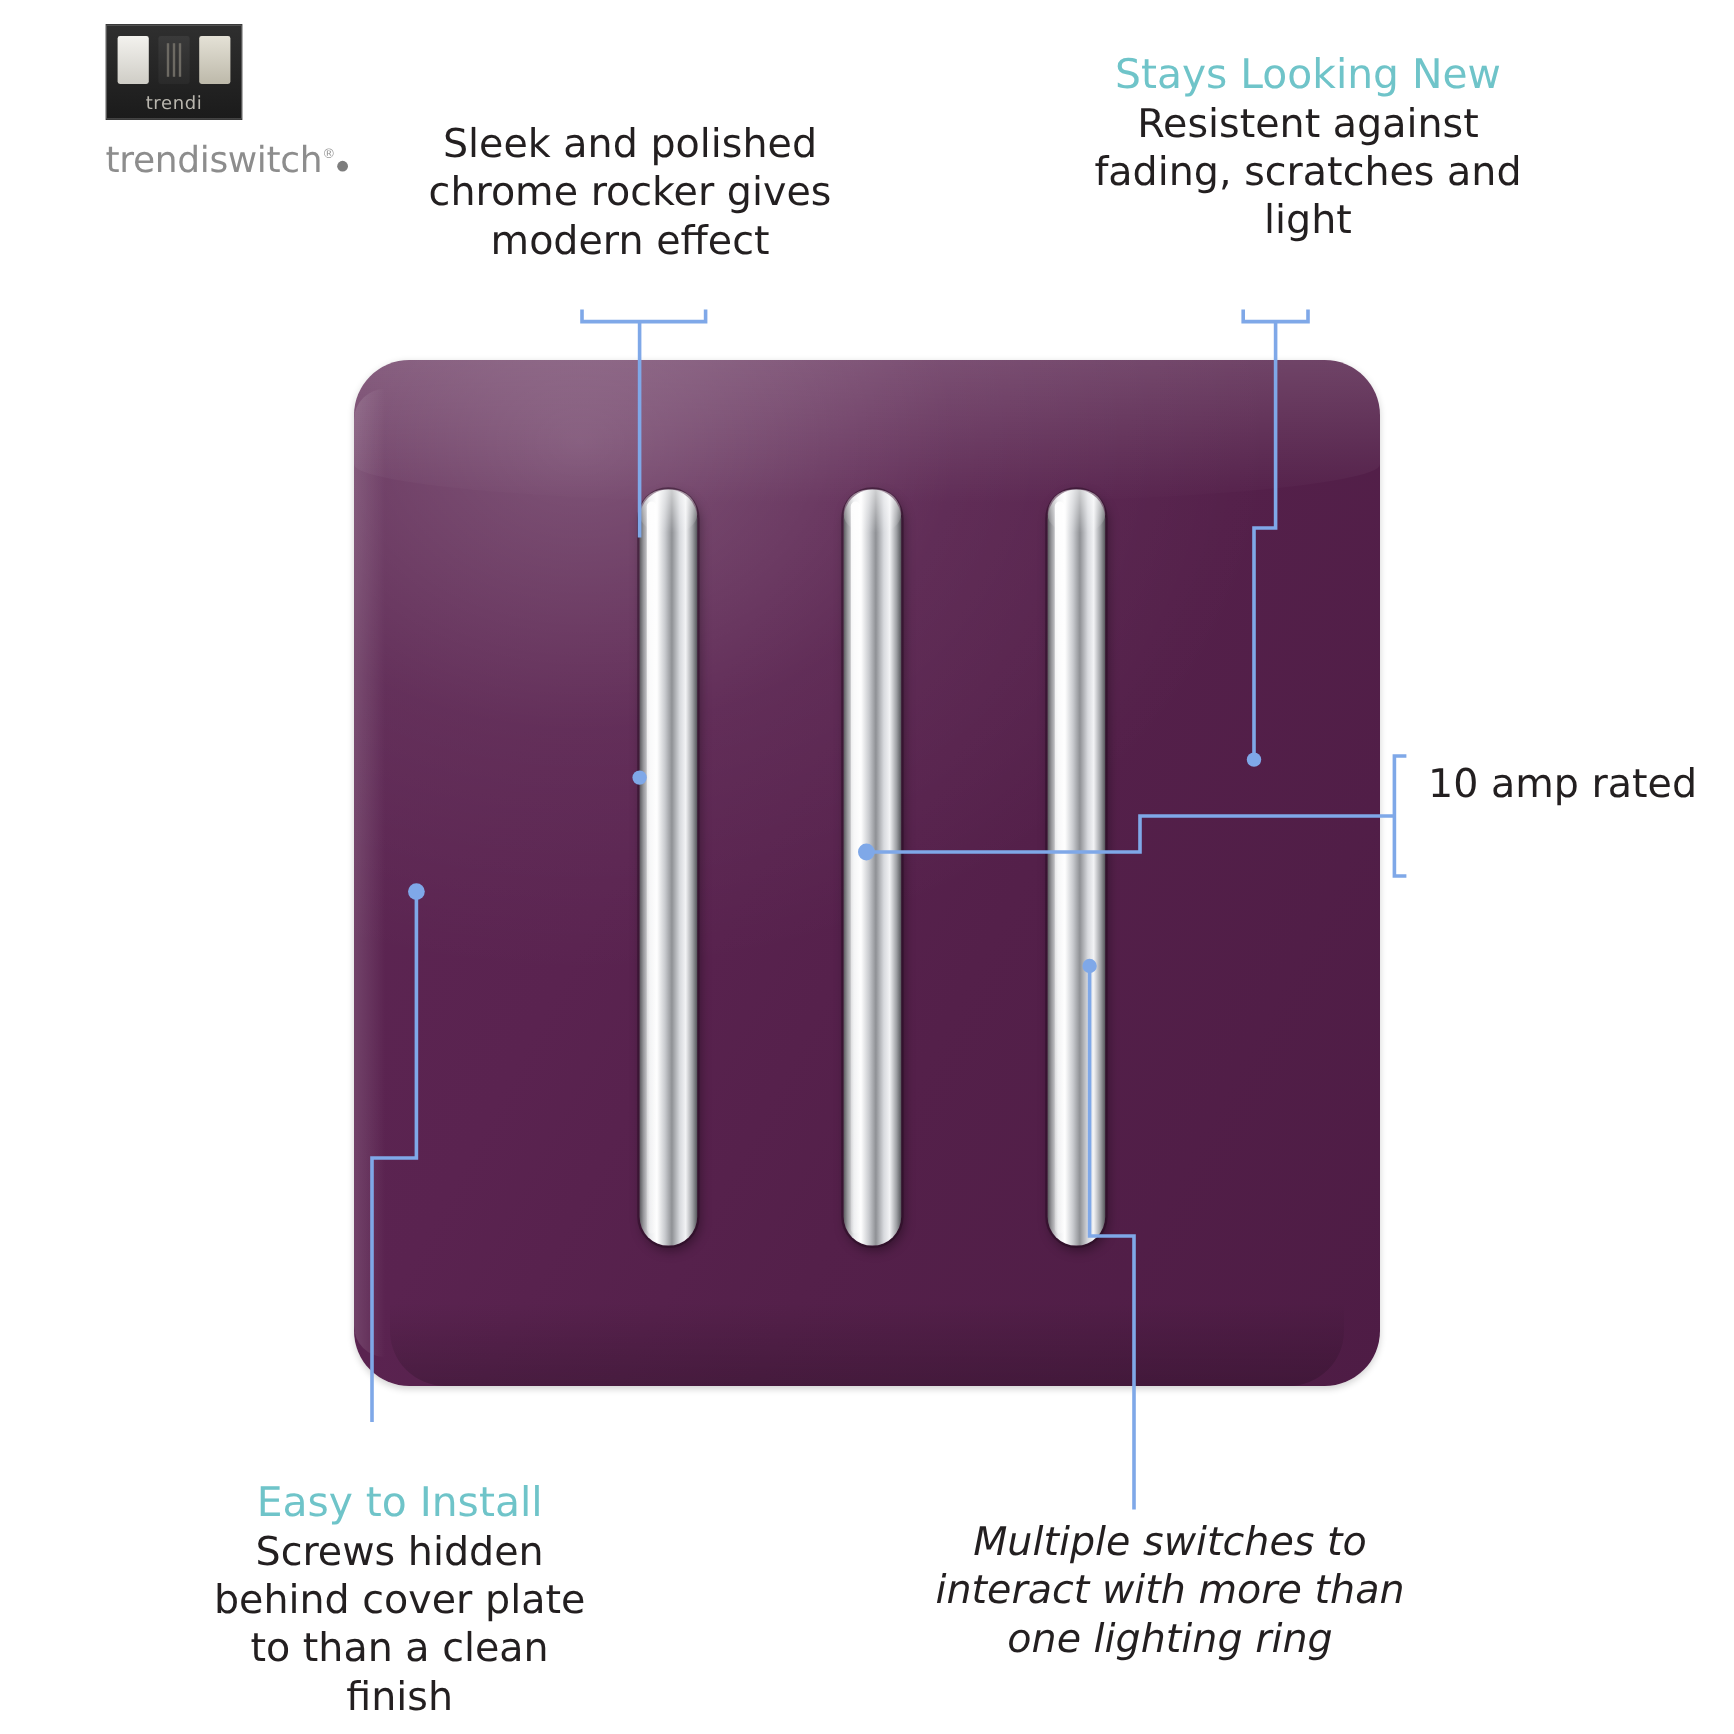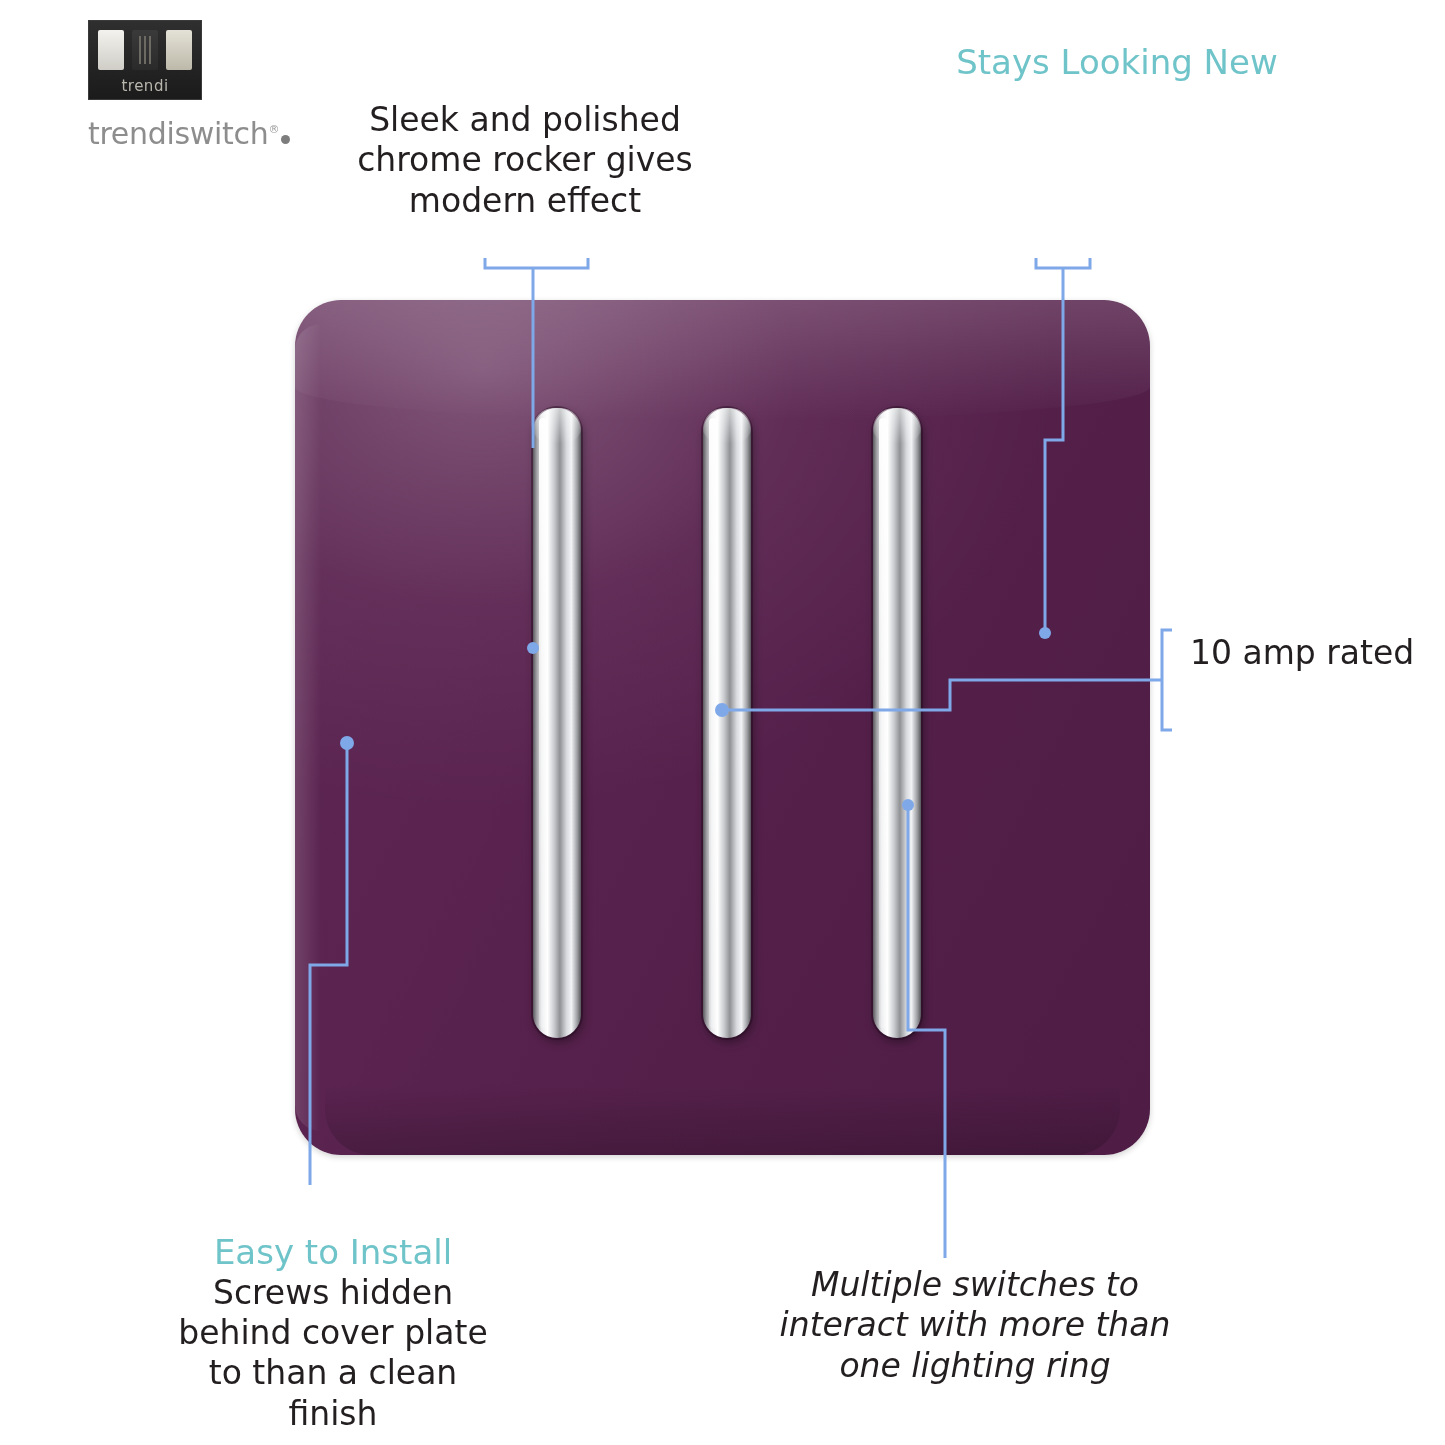--- a/index.html
+++ b/index.html
@@ -181,21 +181,21 @@
     text-align: center;
   }
   .callout .head {
     color: #6fc4c9;
     font-size: 34px;
     display: block;
     line-height: 1.2;
   }
 
   #callout-rocker { left: 320px; top: 100px; width: 410px; }
-  #callout-new    { left: 905px; top: 42px;  width: 370px; margin-left: 27px; }
+  #callout-new    { left: 905px; top: 42px;  width: 370px; }
   #callout-amp    { left: 1190px; top: 633px; width: 230px; text-align: left; }
   #callout-install{ left: 168px; top: 1196px; width: 330px; margin-top: 36px; }
   #callout-multi  { left: 765px; top: 1265px; width: 420px; font-style: italic; }
 
   
   .leader {
     position: absolute;
     left: 0; top: 0;
     width: 1445px;
     height: 1445px;
@@ -256,20 +256,21 @@
       <circle cx="908" cy="805" r="6"></circle>
     </g>
   </svg>
 
   <div class="callout" id="callout-rocker">
     <span>Sleek and polished chrome rocker gives modern effect</span>
   </div>
 
   <div class="callout" id="callout-new">
     <span class="head">Stays Looking New</span>
+    <span>Resistent against fading, scratches and light</span>
   </div>
 
   <div class="callout" id="callout-amp">
     <span>10 amp rated</span>
   </div>
 
   <div class="callout" id="callout-install">
     <span class="head">Easy to Install</span>
     <span>Screws hidden behind cover plate to than a clean finish</span>
   </div>

